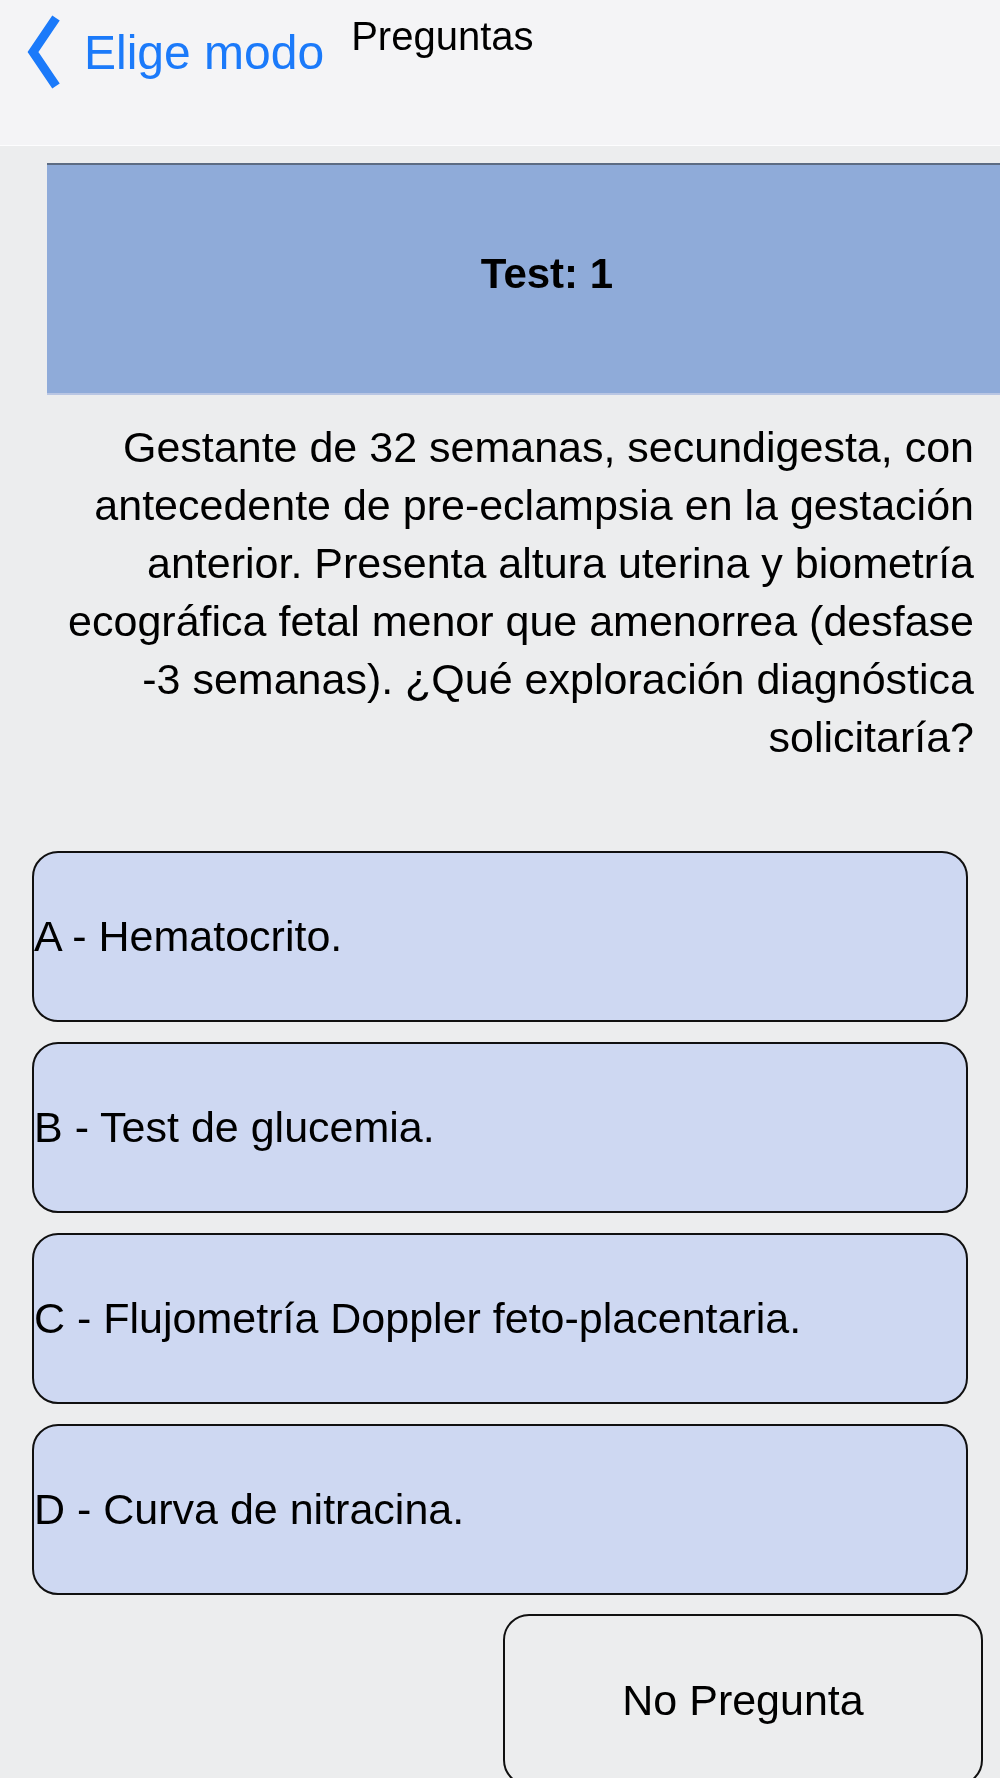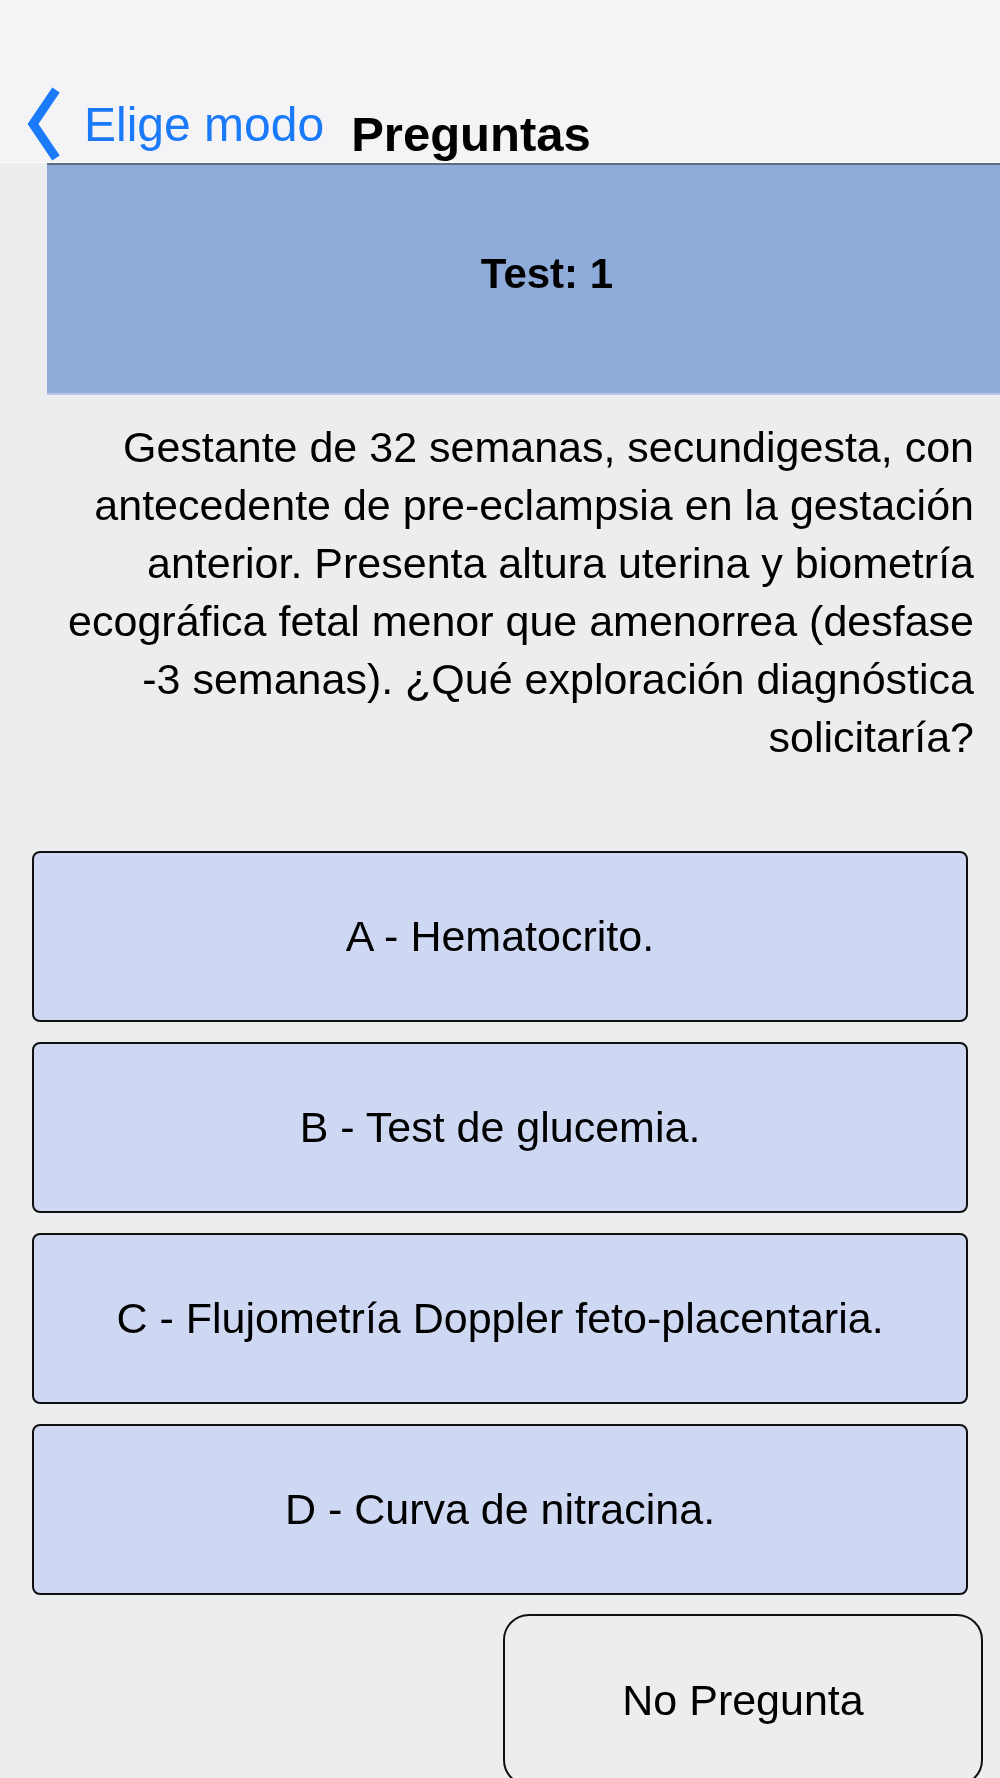--- a/index.html
+++ b/index.html
@@ -18,40 +18,40 @@
   body{
     position:relative;
     overflow:hidden;
     background:var(--page-background);
     font-family:"Liberation Sans","DejaVu Sans",sans-serif;
     color:var(--text-black);
   }
 
   
   .navbar{
-    position:absolute;top:0;left:0;width:1000px;height:163px;
+    position:absolute;top:0;left:0;width:1000px;height:146px;
     background:var(--nav-background);
     border-bottom:1px solid #FDFDFE;
-    display:flex;align-items:flex-end;
+    display:flex;align-items:flex-start;
   }
   .back-button{
     display:flex;align-items:center;
     margin-left:26px;margin-top:14px;
     cursor:pointer;
   }
   .back-button .chev{width:34px;height:76px;display:block;}
   .back-label{
     color:var(--accent-blue);
     font-size:48px;
     margin-left:24px;
     white-space:nowrap;
   }
   .nav-title{
-    font-size:49px;
-    font-weight:bold;
+    font-size:40px;
+    font-weight:normal;
     color:var(--text-black);
     margin-left:27px;
     margin-top:14px;
     white-space:nowrap;
   }
 
   
   .header-band{
     position:absolute;top:163px;left:0;width:1000px;height:232px;
     background:var(--header-band);
@@ -75,22 +75,22 @@
 
   
   .answers{
     position:absolute;top:851px;left:32px;right:32px;
     display:flex;flex-direction:column;gap:20px;
   }
   .answer-button{
     height:171px;
     background:var(--answer-fill);
     border:2.5px solid var(--button-border);
-    border-radius:8px;
-    display:flex;align-items:center;justify-content:center;
+    border-radius:26px;
+    display:flex;align-items:center;
     font-size:43px;
     cursor:pointer;
   }
 
   
   .skip-button{
     position:absolute;top:1614px;left:503px;width:480px;height:172px;
     background:transparent;
     border:2.5px solid var(--button-border);
     border-radius:26px;

